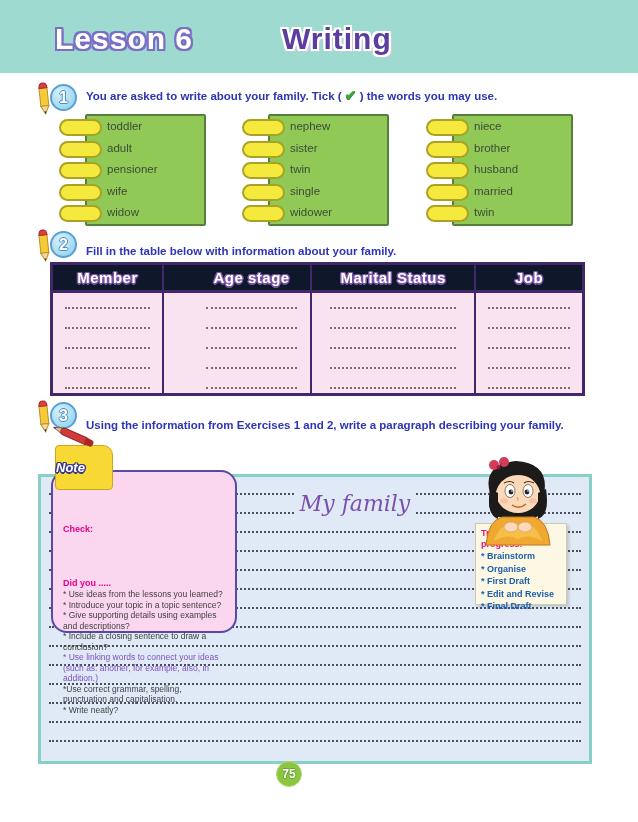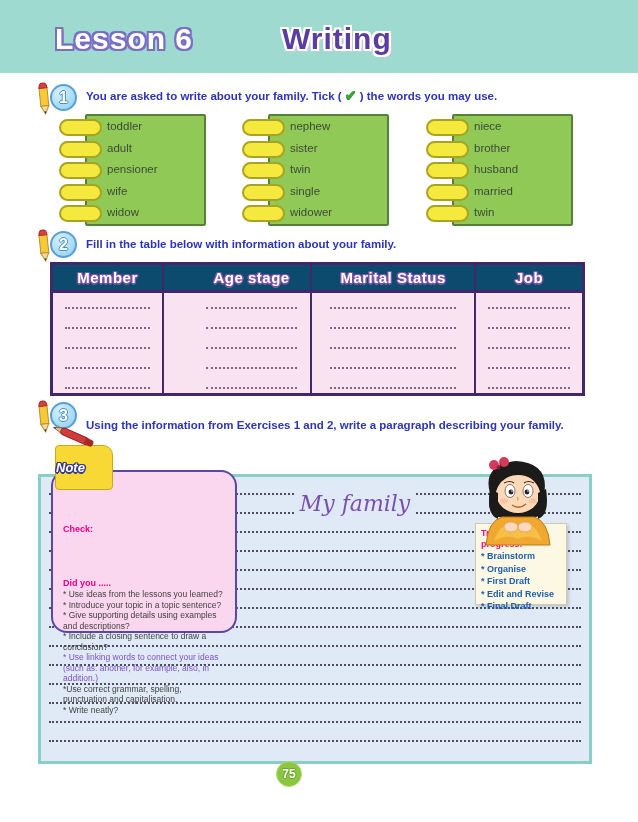--- a/index.html
+++ b/index.html
@@ -47,21 +47,21 @@
   .word-row { position:relative; height:20.5px; margin-top:1px; }
   .word-box .word-row:first-child { margin-top:2px; }
   .tick-pill {
     position:absolute; left:-28px; top:1px; width:43px; height:17px; border-radius:9px;
     background:#f6e93d; border:2px solid #a9a223;
   }
   .word-label { position:absolute; left:20px; top:2px; font-size:11.5px; color:#3e4a3a; }
 
   
   .tbl { position:absolute; left:50px; top:262px; width:535px; border:3px solid #43276b; background:#f9e3f1; }
-  .tbl-head { display:flex; height:28px; background:#0c4a6e; border-bottom:3px solid #43276b; }
+  .tbl-head { display:flex; height:28px; background:#0f172a; border-bottom:3px solid #43276b; }
   .tbl-hcell {
     display:flex; align-items:center; justify-content:center;
     font-size:15px; font-weight:bold; color:#ffffff; letter-spacing:.5px;
     text-shadow:-1.5px 0 #7a55a5, 1.5px 0 #7a55a5, 0 -1.5px #7a55a5, 0 1.5px #7a55a5,
                 -1px -1px #7a55a5, 1px 1px #7a55a5, -1px 1px #7a55a5, 1px -1px #7a55a5;
   }
   .tbl-body { }
   .tbl-row { display:flex; height:20px; }
   .tbl-cell { display:flex; align-items:flex-end; justify-content:center; padding-bottom:4px; }
   .col0 { width:21%; }  .col1 { width:22.5%;margin-left:29px; }  .col2 { width:31%; }  .col3 { flex:1; }
@@ -216,21 +216,21 @@
     <svg class="pencil" width="16" height="33" viewBox="0 0 16 33">
       <g transform="rotate(-6 8 16)">
         <rect x="4" y="6" width="8" height="18" fill="#f6c937" stroke="#b8902a" stroke-width="1"></rect>
         <path d="M4 6 Q4 1 8 1 Q12 1 12 6 Z" fill="#d94040" stroke="#a82828" stroke-width="1"></path>
         <path d="M4 24 L8 32 L12 24 Z" fill="#f3d9a8" stroke="#b8902a" stroke-width="1"></path>
         <path d="M7 29.5 L8 32 L9 29.5 Z" fill="#333"></path>
       </g>
     </svg>
     <div class="ex-circle">2</div>
   </div>
-  <div class="ex-head" style="top:237px; max-width:540px;">Fill in the table below with information about your family.</div>
+  <div class="ex-head" style="top:244px; max-width:540px;">Fill in the table below with information about your family.</div>
 
   <div class="tbl">
     <div class="tbl-head">
         <div class="tbl-hcell col0">Member</div>
         <div class="tbl-hcell col1">Age stage</div>
         <div class="tbl-hcell col2">Marital Status</div>
         <div class="tbl-hcell col3">Job</div>
       </div>
     <div class="tbl-body">
         <div class="tbl-row">

